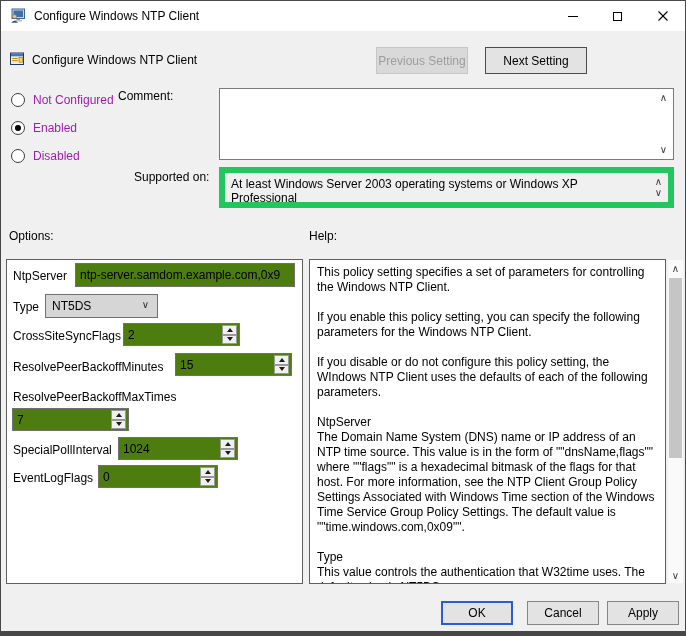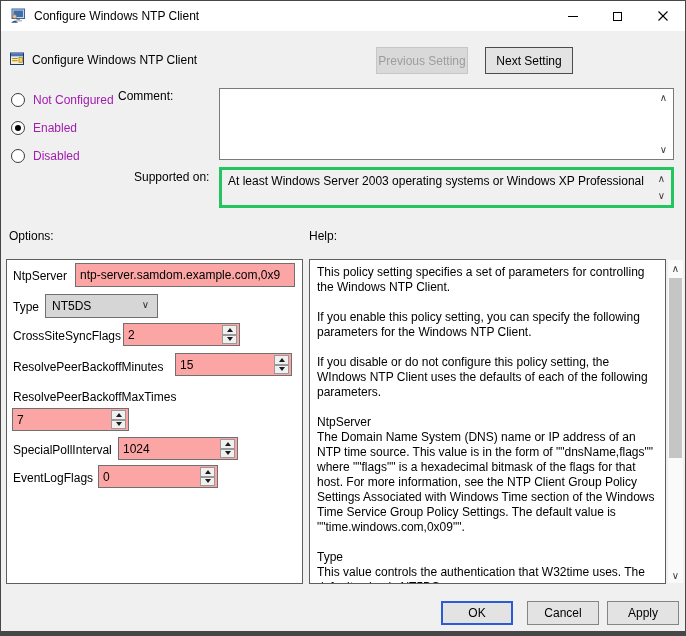--- a/index.html
+++ b/index.html
@@ -25,44 +25,44 @@
   
   .hdr-icon { position:absolute; left:8px; top:50px; width:16px; height:16px; }
   .hdr-title { position:absolute; left:31px; top:52px; font-size:12px; color:#000; }
   .btn {
     position:absolute; font-size:12px; color:#000; text-align:center;
     background:#e3e3e3; border:1px solid #858585;
     display:flex; align-items:center; justify-content:center;
   }
   .btn-prev { left:375px; top:46px; width:92px; height:27px;
     background:#d9d9d9; border-color:#c6c6c6; color:#9d9d9d; }
-  .btn-next { left:484px; top:46px; width:88px; height:27px; border-color:#4c4c4c; }
+  .btn-next { left:484px; top:46px; width:102px; height:27px; border-color:#4c4c4c; }
   
   .radio-row { position:absolute; left:10px; display:flex; align-items:center; }
   .radio-circle { width:14px; height:14px; border:1px solid #3d3d3d; border-radius:50%;
     background:#fff; margin-right:8px; position:relative; flex:0 0 auto; }
   .radio-circle.sel::after { content:""; position:absolute; left:3px; top:3px;
     width:6px; height:6px; border-radius:50%; background:#000; }
   .radio-label { font-size:12px; color:#a21caf; }
   
   .lbl { position:absolute; font-size:12px; color:#000; }
   
   .comment-box { position:absolute; left:218px; top:87px; width:455px; height:72px;
     background:#fff; border:1px solid #7a7a7a; }
   .supported-box { position:absolute; left:218px; top:166px; width:455px; height:41px;
-    background:#f0f0f0; border:3px solid #22c55e; font-size:12px; color:#000;
+    background:#f0f0f0; border:6px solid #22c55e; font-size:12px; color:#000;
     padding:4px 24px 0 6px; }
   .vscroll-arrow { position:absolute; right:2px; width:15px; height:14px;
     display:flex; align-items:center; justify-content:center;
     font-size:10px; color:#3c3c3c; line-height:1; }
   .arr-top { top:2px; } .arr-bottom { bottom:2px; }
   
   .options-panel { position:absolute; left:5px; top:258px; width:297px; height:325px;
     background:#fff; border:1px solid #5f5f5f; }
-  .txt-input { position:absolute; background:#fca5a5; border:1px solid #707070;
+  .txt-input { position:absolute; background:#4d7c0f; border:1px solid #707070;
     font-family:"Liberation Sans",sans-serif; font-size:12px; color:#000;
     padding:0 2px 0 4px; }
   .num-input { padding-right:19px; }
   .spinner { position:absolute; width:16px; display:flex; flex-direction:column; }
   .spin-btn { flex:1; margin:1px 1px 0 0; background:#f0f0f0; border:1px solid #999;
     display:flex; align-items:center; justify-content:center; }
   .spin-btn:last-child { margin-top:0; margin-bottom:1px; }
   .tri-up { width:0; height:0; border-left:3px solid transparent;
     border-right:3px solid transparent; border-bottom:4px solid #1b1b1b; }
   .tri-down { width:0; height:0; border-left:3px solid transparent;

